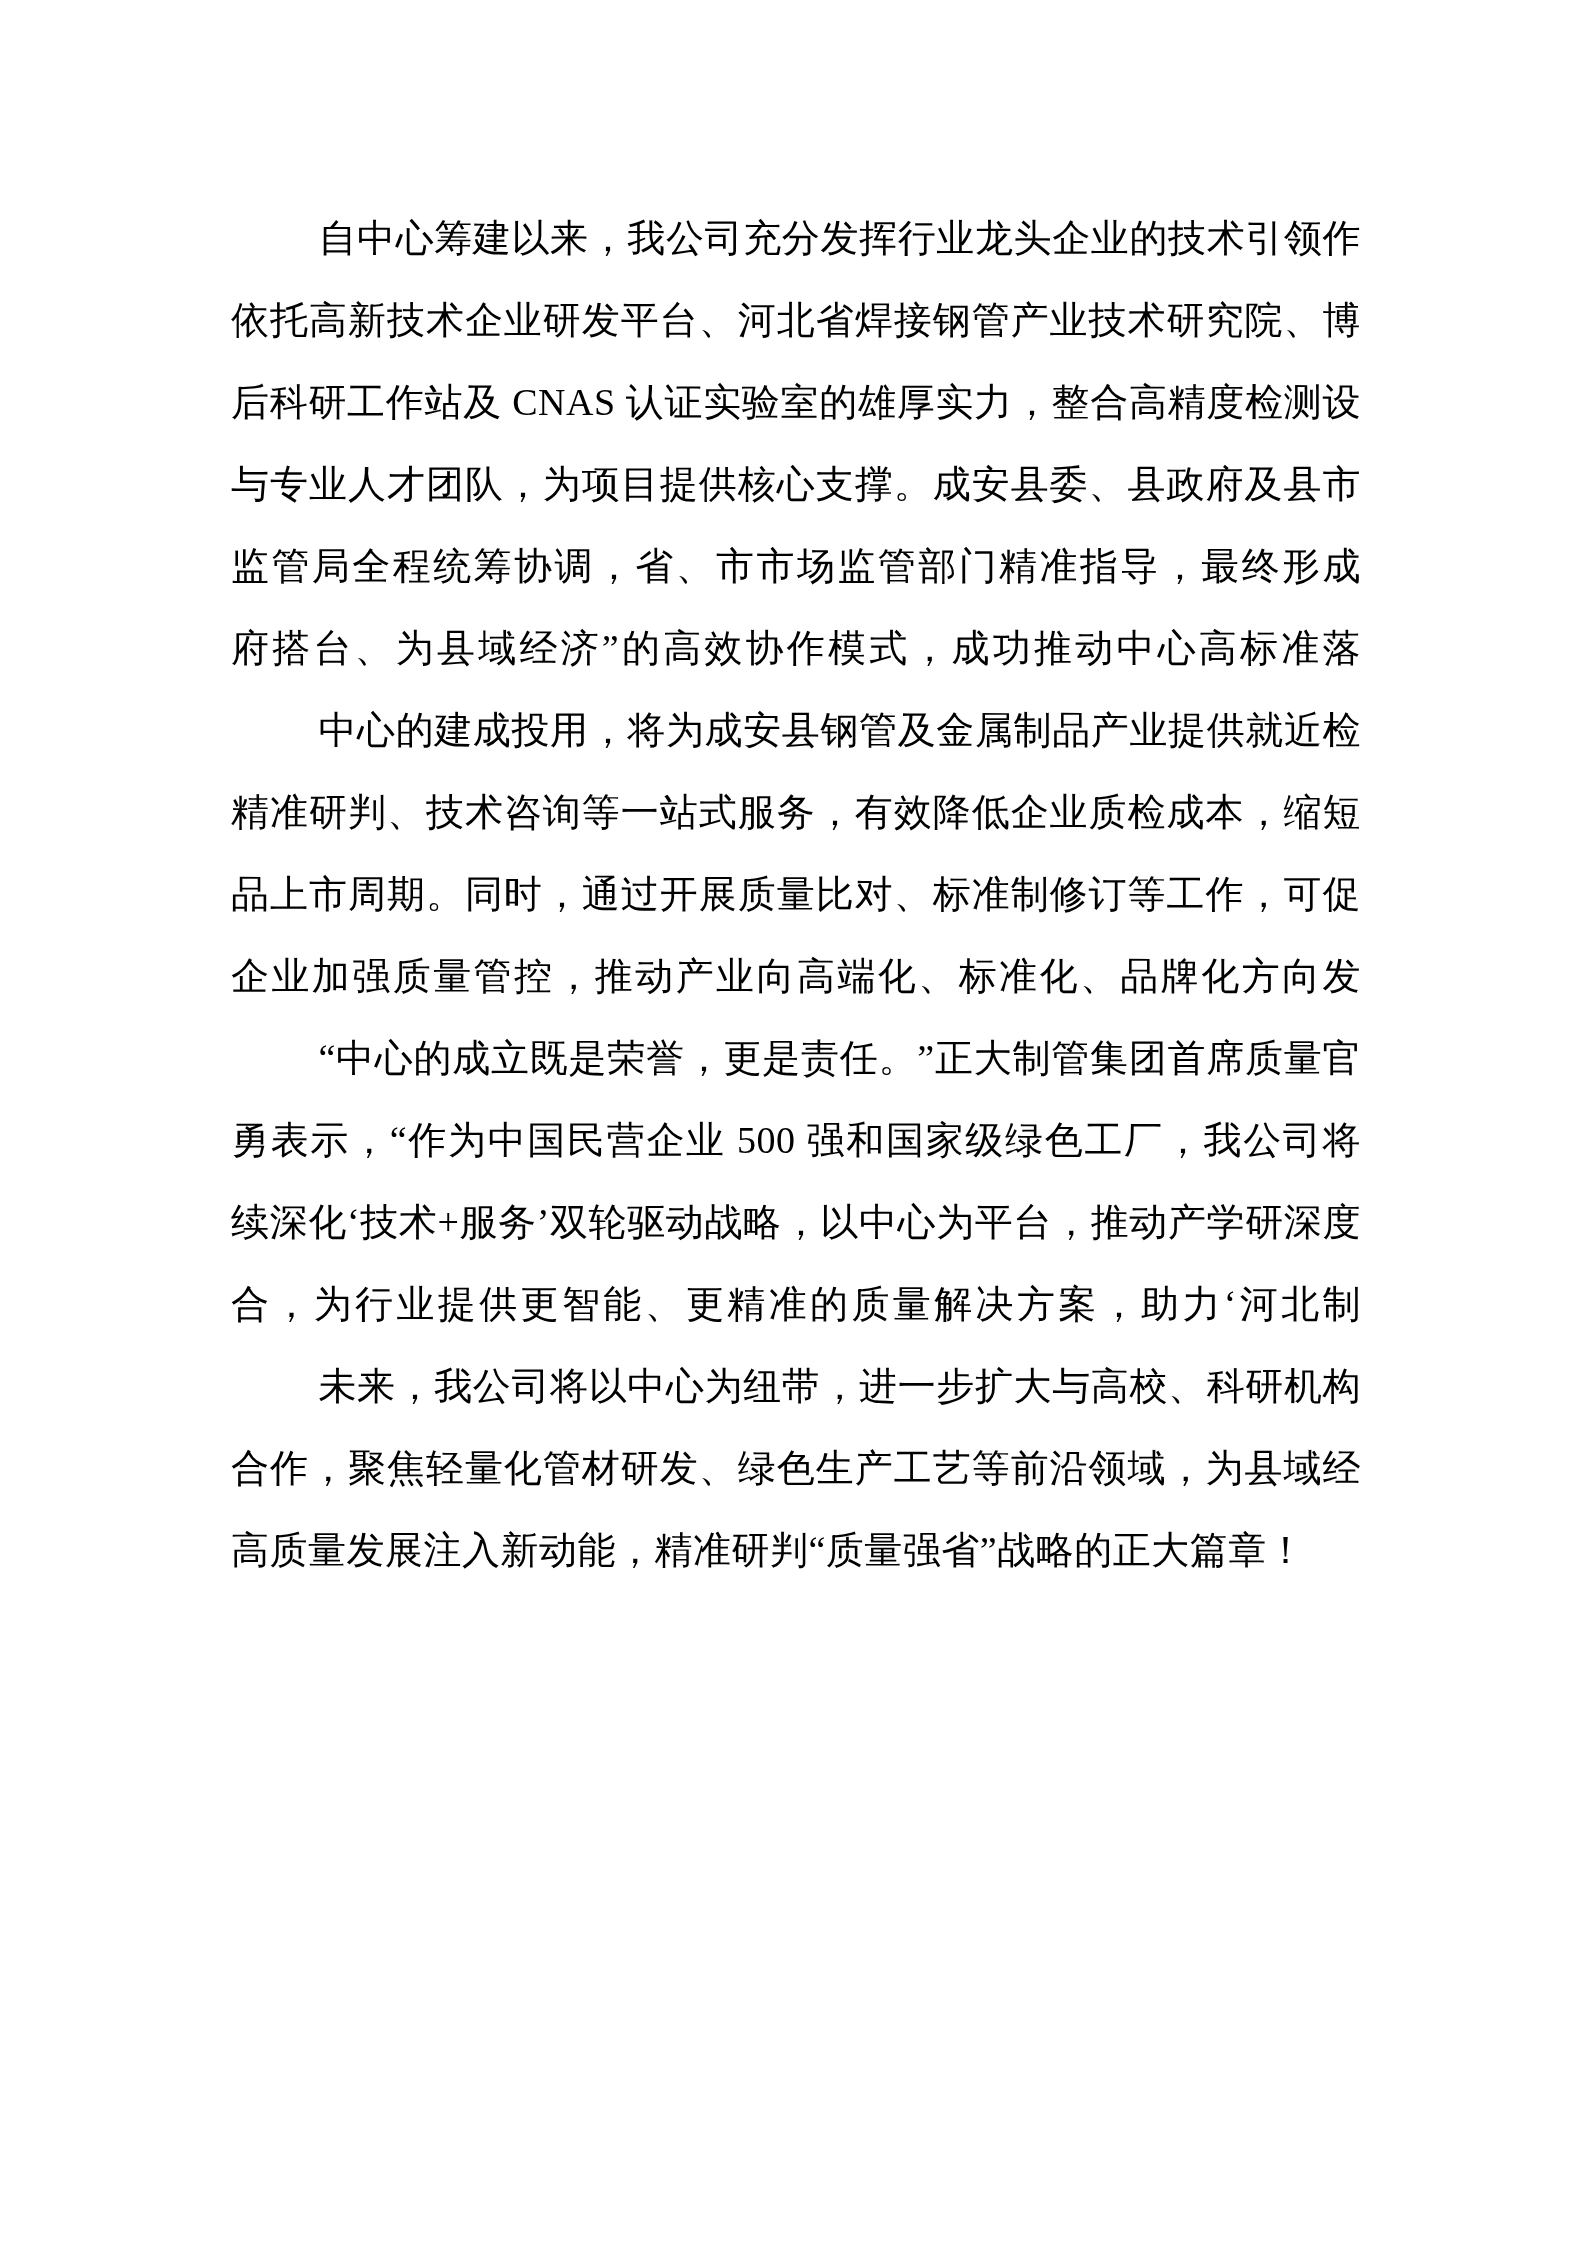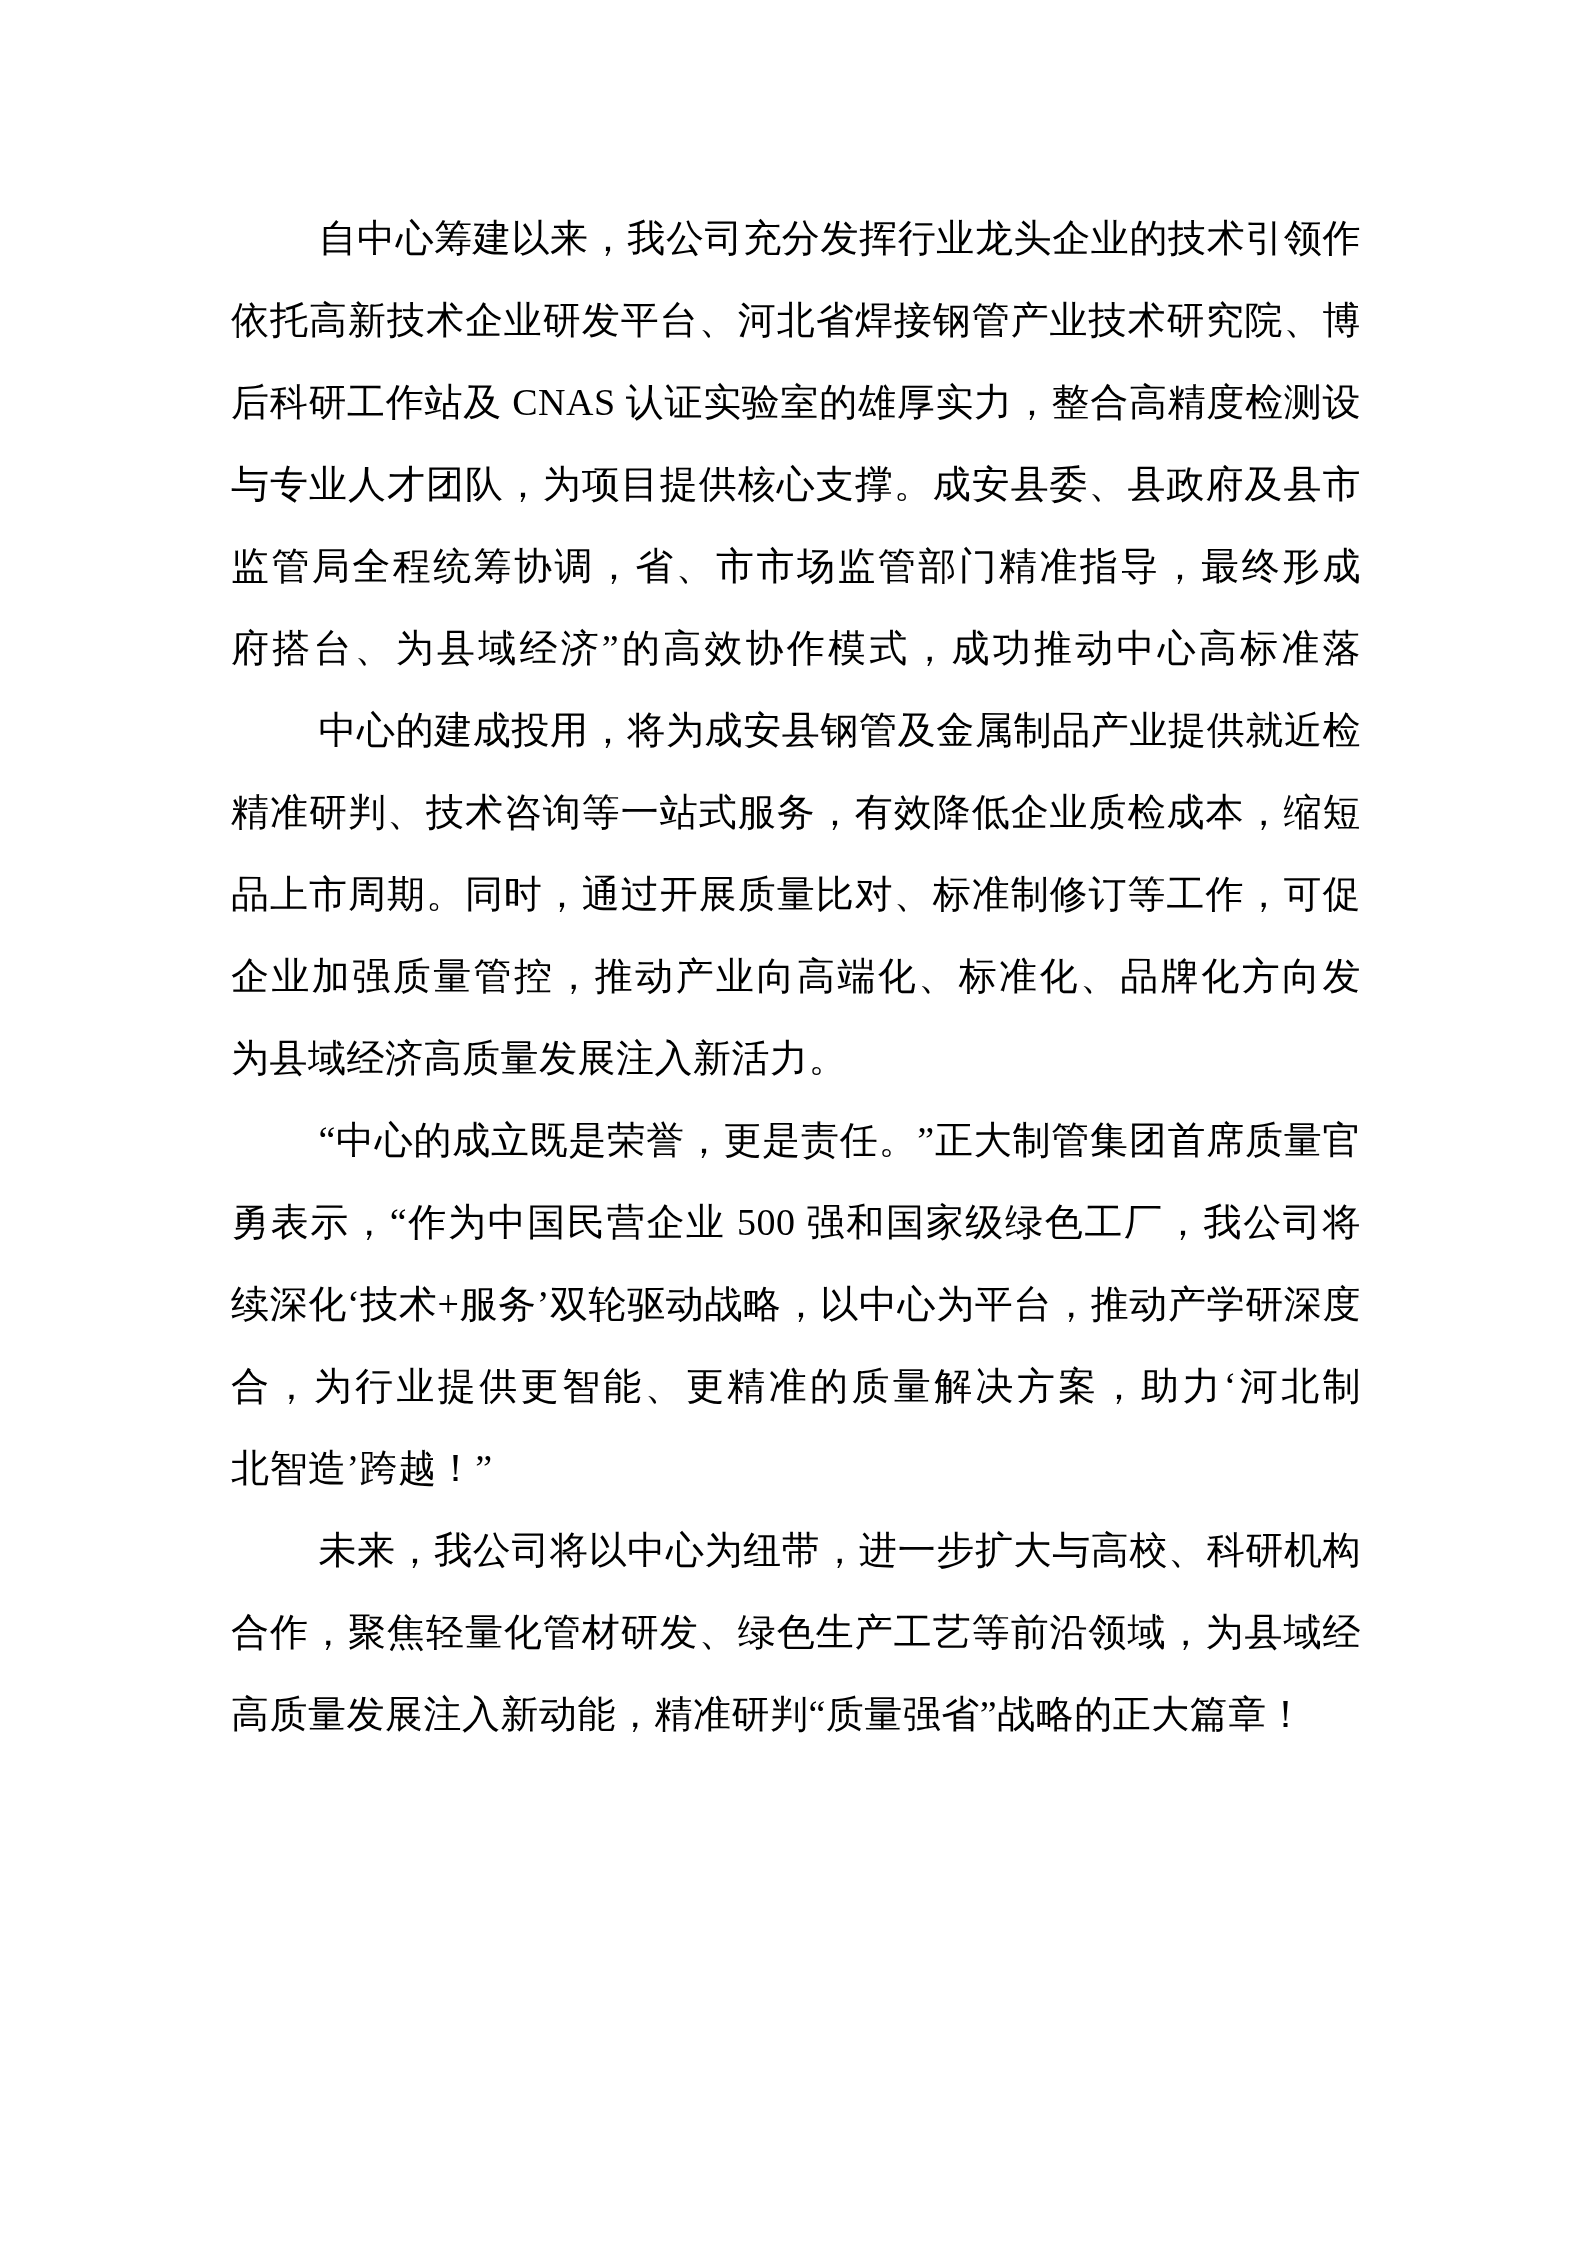--- a/index.html
+++ b/index.html
@@ -57,29 +57,27 @@
       <div class="line">与专业人才团队，为项目提供核心支撑。成安县委、县政府及县市场</div>
       <div class="line">监管局全程统筹协调，省、市市场监管部门精准指导，最终形成“政</div>
       <div class="line p-last">府搭台、为县域经济”的高效协作模式，成功推动中心高标准落地。</div>
     </div>
 
     <div class="paragraph">
       <div class="line p-first">中心的建成投用，将为成安县钢管及金属制品产业提供就近检测、</div>
       <div class="line">精准研判、技术咨询等一站式服务，有效降低企业质检成本，缩短产</div>
       <div class="line">品上市周期。同时，通过开展质量比对、标准制修订等工作，可促使</div>
       <div class="line">企业加强质量管控，推动产业向高端化、标准化、品牌化方向发展，</div>
-      <div class="line p-last">为县域经济高质量发展注入新活力。</div>
     </div>
 
     <div class="paragraph">
       <div class="line p-first">“中心的成立既是荣誉，更是责任。”正大制管集团首席质量官郭</div>
       <div class="line">勇表示，“作为中国民营企业 500 强和国家级绿色工厂，我公司将持</div>
       <div class="line">续深化‘技术+服务’双轮驱动战略，以中心为平台，推动产学研深度融</div>
       <div class="line">合，为行业提供更智能、更精准的质量解决方案，助力‘河北制造’向‘河</div>
-      <div class="line p-last">北智造’跨越！”</div>
     </div>
 
     <div class="paragraph">
       <div class="line p-first">未来，我公司将以中心为纽带，进一步扩大与高校、科研机构的</div>
       <div class="line">合作，聚焦轻量化管材研发、绿色生产工艺等前沿领域，为县域经济</div>
       <div class="line p-last">高质量发展注入新动能，精准研判“质量强省”战略的正大篇章！</div>
     </div>
 
   </div>
 </div>

